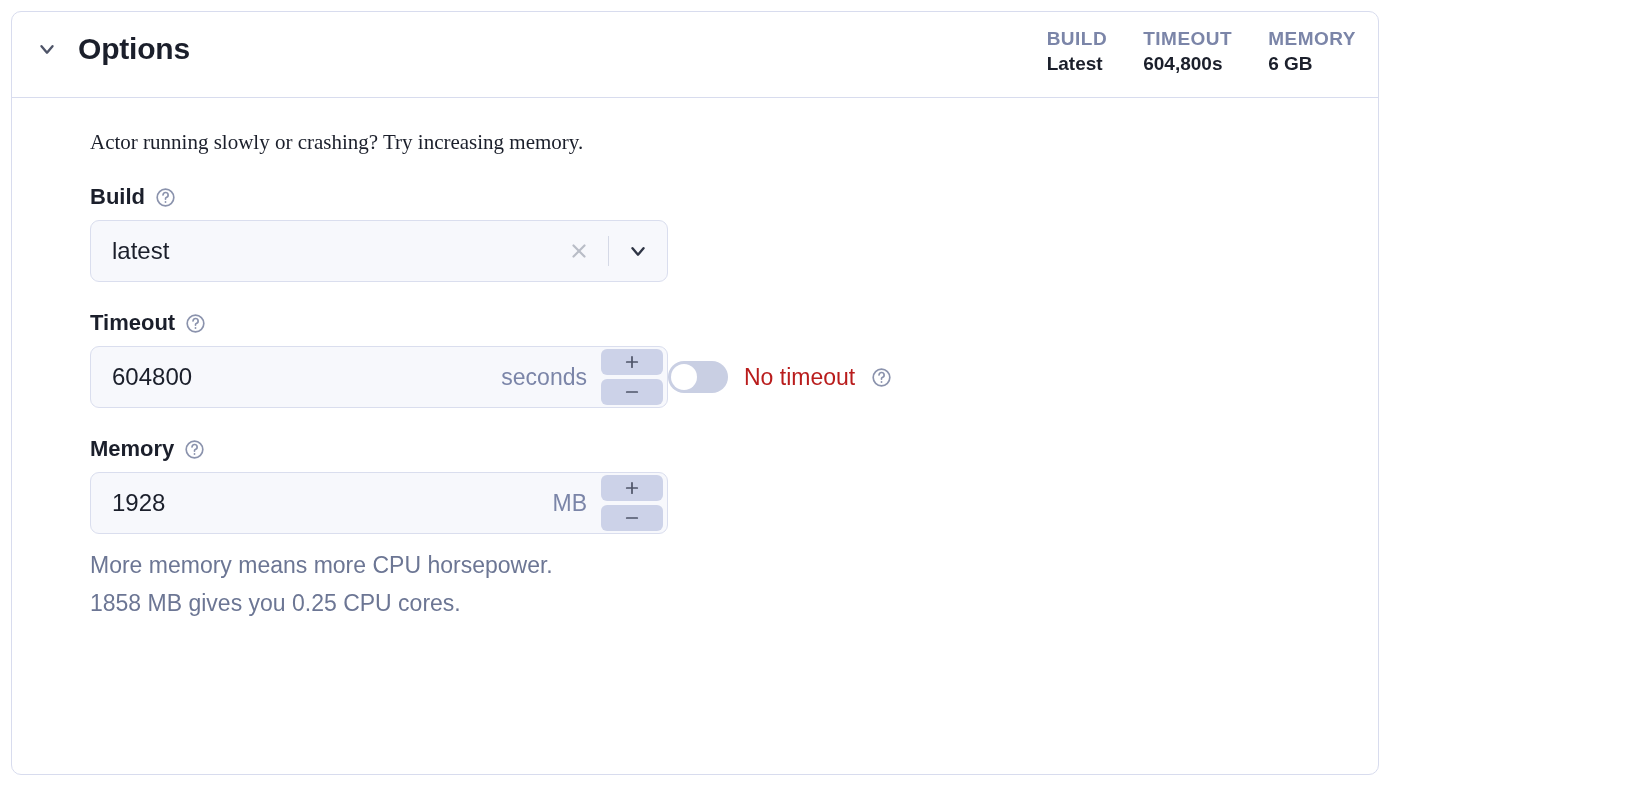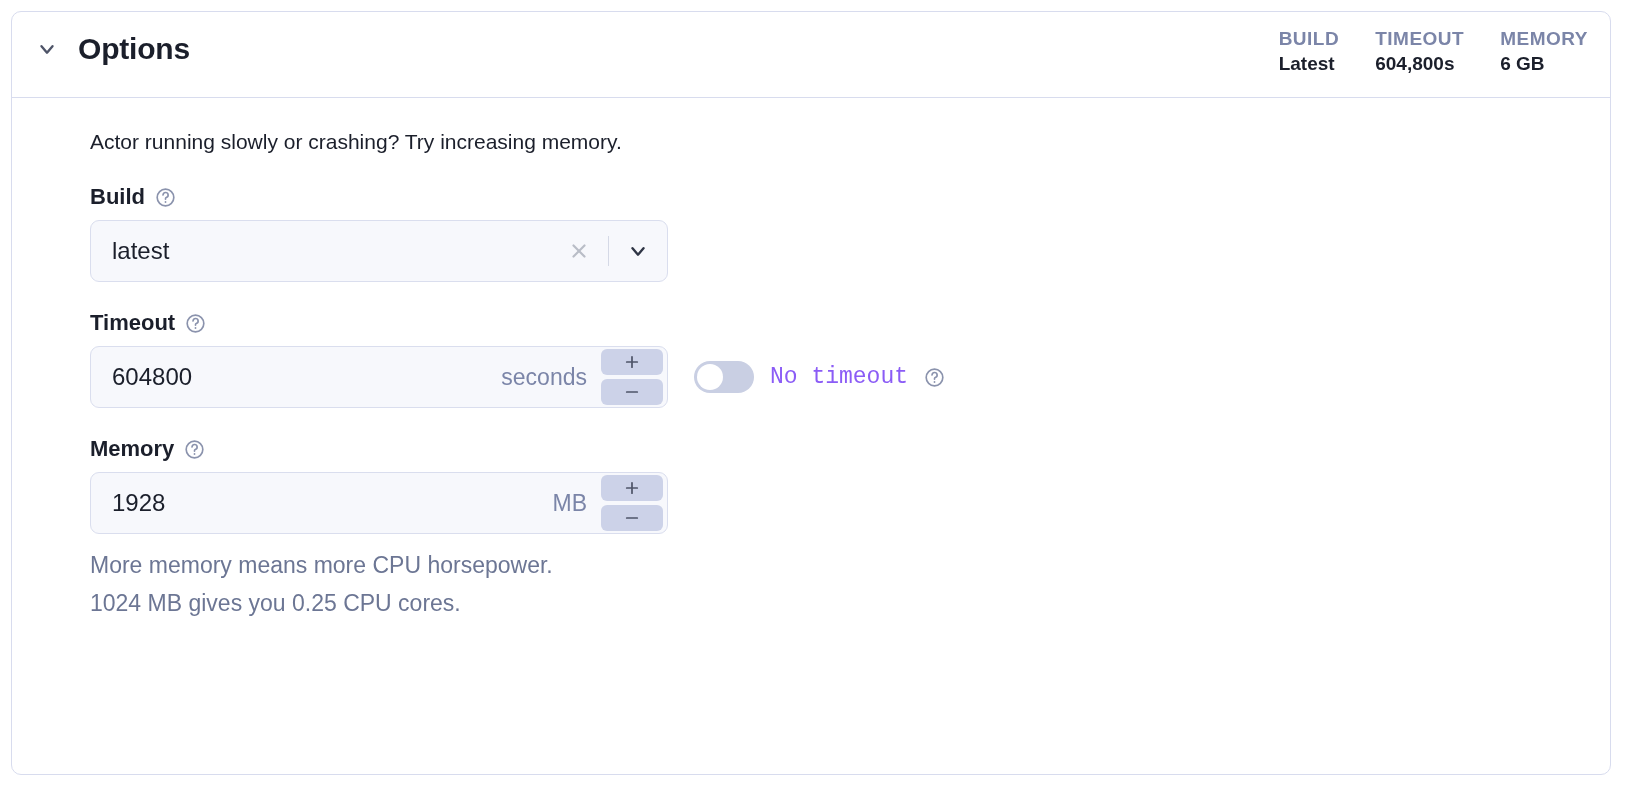--- a/index.html
+++ b/index.html
@@ -13,21 +13,21 @@
     font-family: "Liberation Sans", sans-serif;
     -webkit-font-smoothing: antialiased;
     color: #1b1f2b;
     overflow: hidden;
   }
 
   .card {
     position: absolute;
     left: 11px;
     top: 11px;
-    width: 1600px;
+    width: 1368px;
     height: 764px;
     box-sizing: border-box;
     background: #ffffff;
     border: 1.5px solid #d8dcee;
     border-radius: 10px;
   }
 
   
   .card-header {
     position: relative;
@@ -88,20 +88,21 @@
   
   .card-body {
     position: relative;
     padding: 30px 0 0 78px;
   }
   .lead-text {
     font-size: 21px;
     color: #1b1f2b;
     line-height: 28px;
     margin: 0 0 28px 0;
+    font-family: Liberation Serif, serif;
   }
 
   .field-label {
     display: flex;
     align-items: center;
     gap: 10px;
     margin-bottom: 10px;
   }
   .field-label .txt {
     font-size: 22px;
@@ -115,21 +116,20 @@
     display: inline-flex;
     align-items: center;
     justify-content: center;
     cursor: pointer;
   }
   .help-icon svg { display: block; }
 
   .control-row {
     display: flex;
     align-items: center;
-    gap: 26px;
   }
 
   .input-box {
     position: relative;
     box-sizing: border-box;
     width: 578px;
     height: 62px;
     background: #f7f8fc;
     border: 1.5px solid #dadeee;
     border-radius: 9px;
@@ -213,23 +213,22 @@
     position: absolute;
     left: 3px;
     top: 3px;
     width: 26px;
     height: 26px;
     border-radius: 50%;
     background: #ffffff;
   }
   .toggle-label {
     font-size: 23px;
-    color: #8b5cf6;
+    color: #b91c1c;
     line-height: 28px;
-    font-family: Liberation Mono, monospace;
   }
 
   .helper-text {
     font-size: 23px;
     color: #6c7694;
     line-height: 38px;
     margin-top: 12px;
   }
 
   .mb-timeout { margin-bottom: 28px; }
@@ -370,17 +369,17 @@
         <span class="step-btn">
           <svg width="18" height="18" viewBox="0 0 24 24" fill="none" stroke="#4e5468" stroke-width="2.3" stroke-linecap="round">
             <line x1="5" y1="12" x2="19" y2="12"></line>
           </svg>
         </span>
       </span>
     </div>
 
     <div class="helper-text">
       <div>More memory means more CPU horsepower.</div>
-      <div>1024 MB gives you 0.25 CPU cores.</div>
+      <div>1858 MB gives you 0.25 CPU cores.</div>
     </div>
 
   </div>
 </div>
 
 </body></html>

